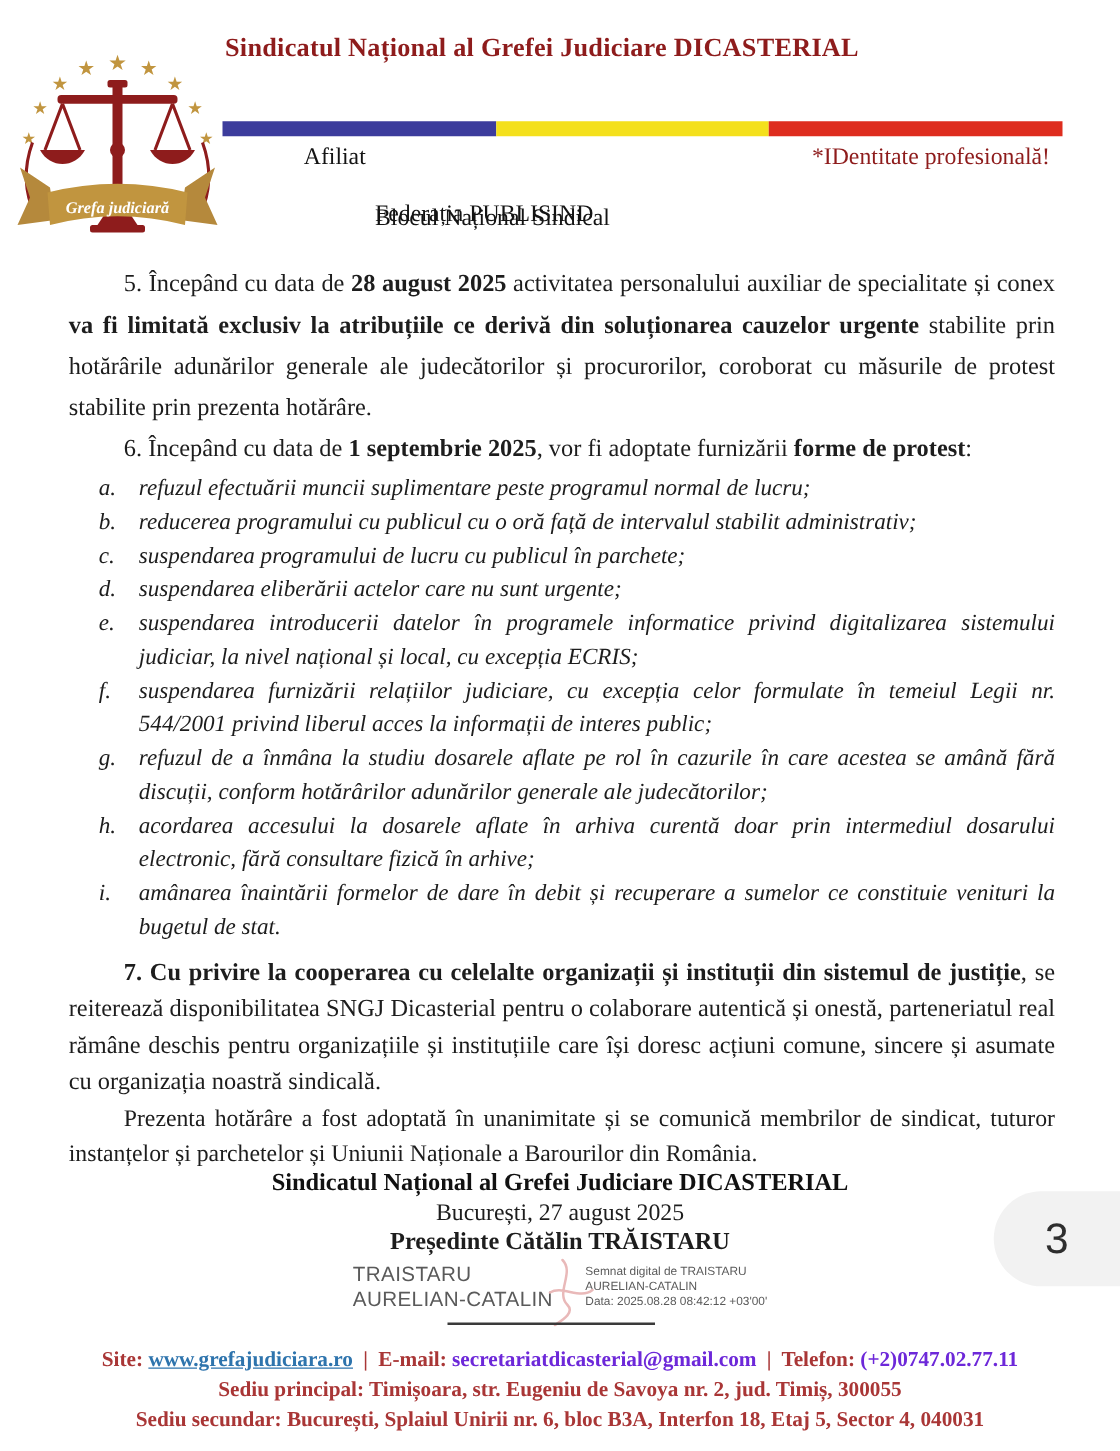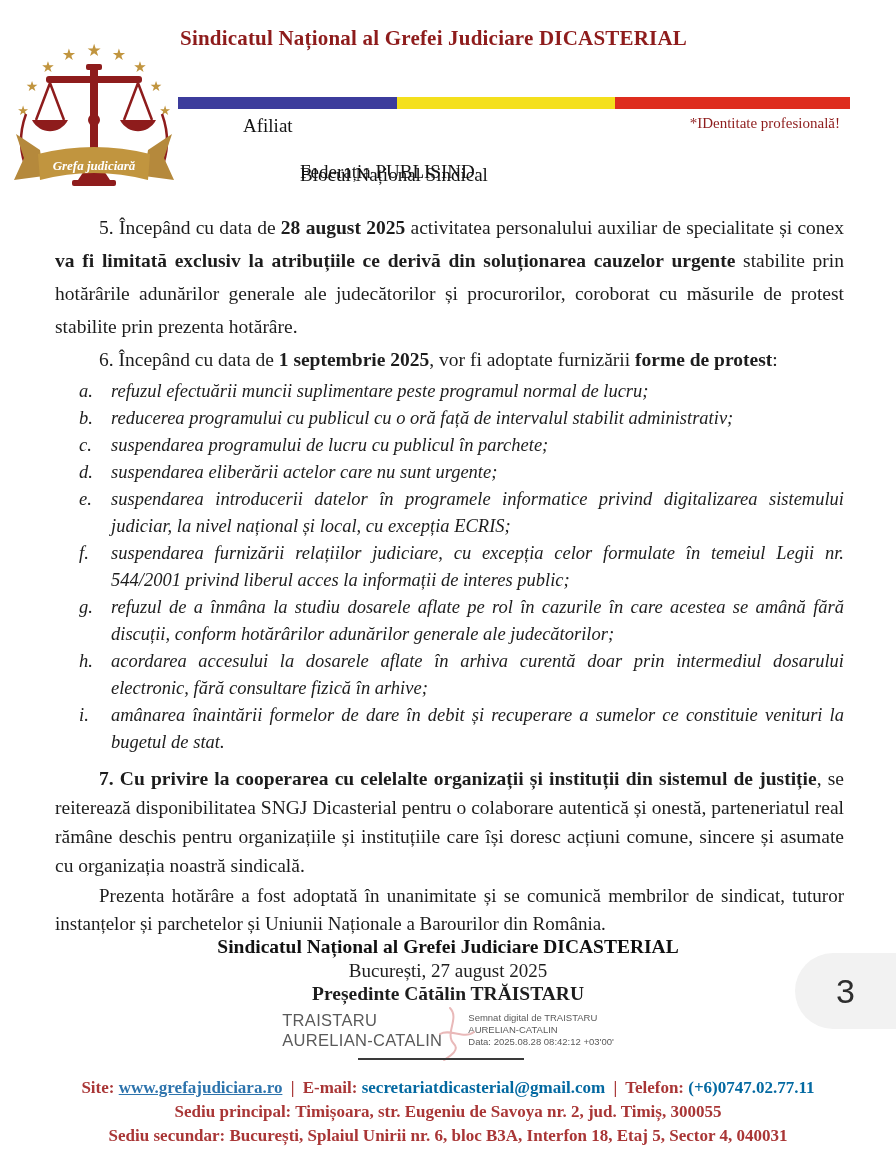--- a/index.html
+++ b/index.html
@@ -14,21 +14,21 @@
   .doc-title {
     position:absolute; left:180px; top:26px; width:670px;
     font-size:21px; font-weight:700; color:#8e1c1c; letter-spacing:0.2px;
   }
   .flag-bar { position:absolute; left:178px; top:97px; width:672px; height:12px; display:flex; }
   .flag-bar span { height:100%; }
   .flag-blue   { width:219px; }
   .flag-yellow { width:218px; }
   .flag-red    { width:235px; }
   .affil-label { position:absolute; left:243px; top:115px; font-size:19px; color:#141414; }
-  .identity-note { position:absolute; right:56px; top:115px; font-size:15px; color:#8e1c1c; }
+  .identity-note { position:absolute; right:56px; top:115px; font-size:19px; color:#8e1c1c; }
   .affil-line1 { position:absolute; left:300px; top:141px; font-size:19px; color:#141414;margin-top:20px; }
   .affil-line2 { position:absolute; left:300px; top:164px; font-size:19px; color:#141414; }
 
   
   .doc-main { position:absolute; left:55px; top:211px; width:789px; }
   .para {
     font-size:19.5px; line-height:33px; text-align:justify; text-indent:44px;
   }
   .seg-b { font-weight:700; }
   .protest-list { list-style:none; margin:2px 0 0 0; }
@@ -62,21 +62,21 @@
     position:absolute; right:0; top:953px; width:101px; height:76px;
     background:#f2f2f2; border-radius:38px 0 0 38px;
     display:flex; align-items:center; justify-content:center;
     font-family:"Liberation Sans", sans-serif; font-size:34px; color:#2e2e2e;
   }
 
   
   .doc-footer { position:absolute; left:0; top:1076px; width:896px; text-align:center; }
   .doc-footer .f-line { font-size:17px; font-weight:700; line-height:24px; color:#a93636; }
   .f-red { color:#a93636; }
-  .f-blue { color:#0369a1; }
+  .f-blue { color:#6d28d9; }
   .f-link { color:#2e74ad; text-decoration:underline; cursor:pointer; }
   .f-sep { color:#a93636; padding:0 4px; }
 </style>
 </head>
 <body>
 
 <div class="page">
 
   <svg class="logo" viewBox="0 0 168 172" aria-hidden="true">
 
@@ -174,19 +174,19 @@
 
   <footer class="doc-footer">
     <div class="f-line">
       <span class="f-red">Site:</span>
       <span class="f-link">www.grefajudiciara.ro</span>
       <span class="f-sep">|</span>
       <span class="f-red">E-mail:</span>
       <span class="f-blue">secretariatdicasterial@gmail.com</span>
       <span class="f-sep">|</span>
       <span class="f-red">Telefon:</span>
-      <span class="f-blue">(+6)0747.02.77.11</span>
+      <span class="f-blue">(+2)0747.02.77.11</span>
     </div>
     <div class="f-line">Sediu principal: Timișoara, str. Eugeniu de Savoya nr. 2, jud. Timiș, 300055</div>
     <div class="f-line">Sediu secundar: București, Splaiul Unirii nr. 6, bloc B3A, Interfon 18, Etaj 5, Sector 4, 040031</div>
   </footer>
 
 </div>
 
 </body></html>

